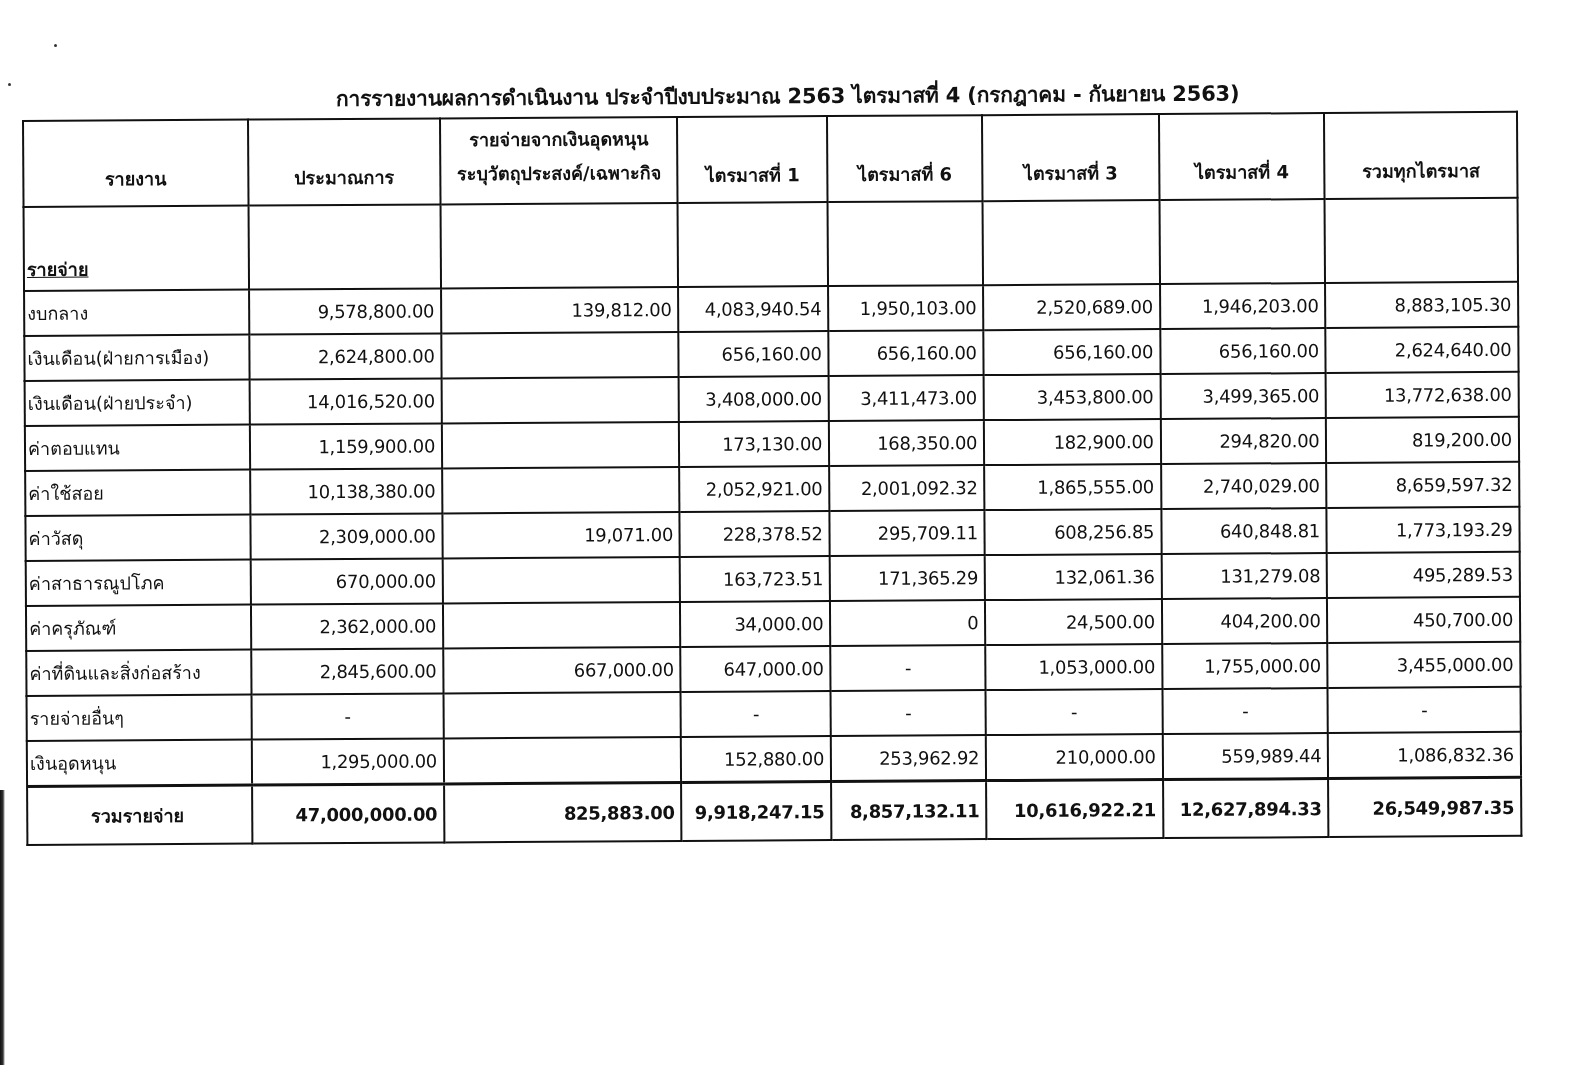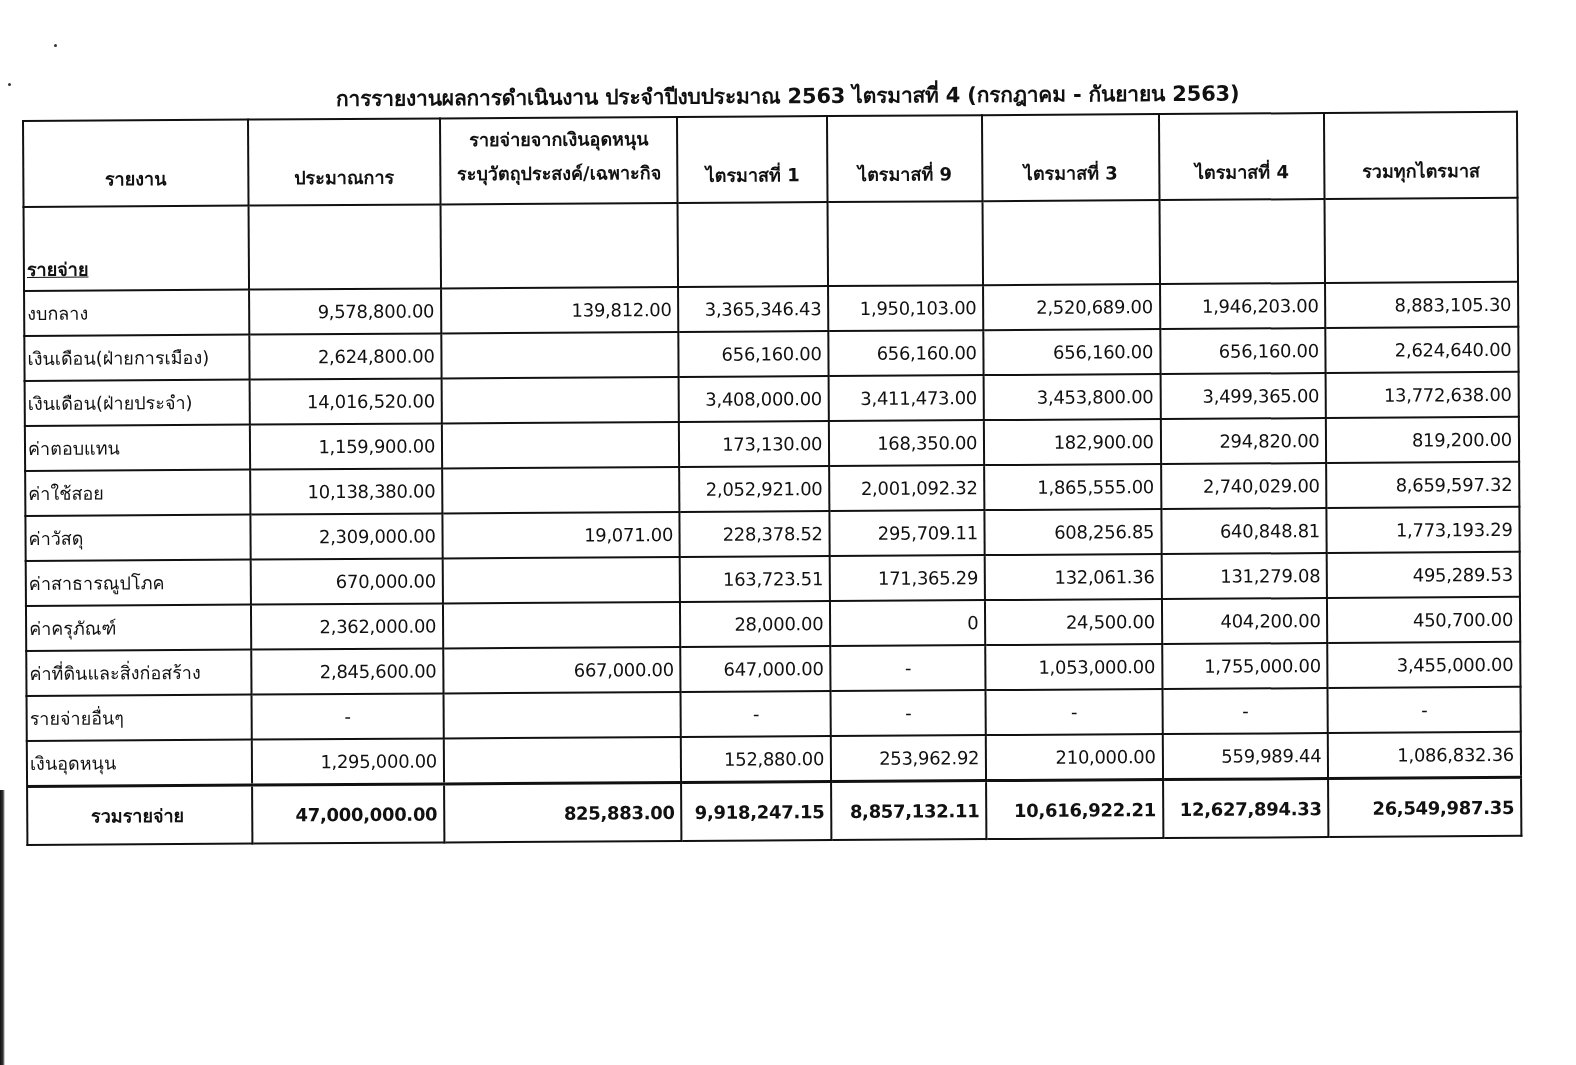--- a/index.html
+++ b/index.html
@@ -141,21 +141,21 @@
     </colgroup>
     <thead>
       <tr>
         <th>รายงาน</th>
         <th>ประมาณการ</th>
         <th>
           <span class="two-line">รายจ่ายจากเงินอุดหนุน</span>
           <span class="two-line">ระบุวัตถุประสงค์/เฉพาะกิจ</span>
         </th>
         <th>ไตรมาสที่ 1</th>
-        <th>ไตรมาสที่ 9</th>
+        <th>ไตรมาสที่ 6</th>
         <th>ไตรมาสที่ 3</th>
         <th>ไตรมาสที่ 4</th>
         <th>รวมทุกไตรมาส</th>
       </tr>
     </thead>
     <tbody>
       <tr class="section">
         <td class="label"><span>รายจ่าย</span></td>
         <td></td>
         <td></td>
@@ -163,21 +163,21 @@
         <td></td>
         <td></td>
         <td></td>
         <td></td>
       </tr>
 
       <tr>
         <td class="label">งบกลาง</td>
         <td>9,578,800.00</td>
         <td>139,812.00</td>
-        <td>3,365,346.43</td>
+        <td>4,083,940.54</td>
         <td>1,950,103.00</td>
         <td>2,520,689.00</td>
         <td>1,946,203.00</td>
         <td>8,883,105.30</td>
       </tr>
       <tr>
         <td class="label">เงินเดือน(ฝ่ายการเมือง)</td>
         <td>2,624,800.00</td>
         <td></td>
         <td>656,160.00</td>
@@ -233,21 +233,21 @@
         <td>163,723.51</td>
         <td>171,365.29</td>
         <td>132,061.36</td>
         <td>131,279.08</td>
         <td>495,289.53</td>
       </tr>
       <tr>
         <td class="label">ค่าครุภัณฑ์</td>
         <td>2,362,000.00</td>
         <td></td>
-        <td>28,000.00</td>
+        <td>34,000.00</td>
         <td>0</td>
         <td>24,500.00</td>
         <td>404,200.00</td>
         <td>450,700.00</td>
       </tr>
       <tr>
         <td class="label">ค่าที่ดินและสิ่งก่อสร้าง</td>
         <td>2,845,600.00</td>
         <td>667,000.00</td>
         <td>647,000.00</td>

